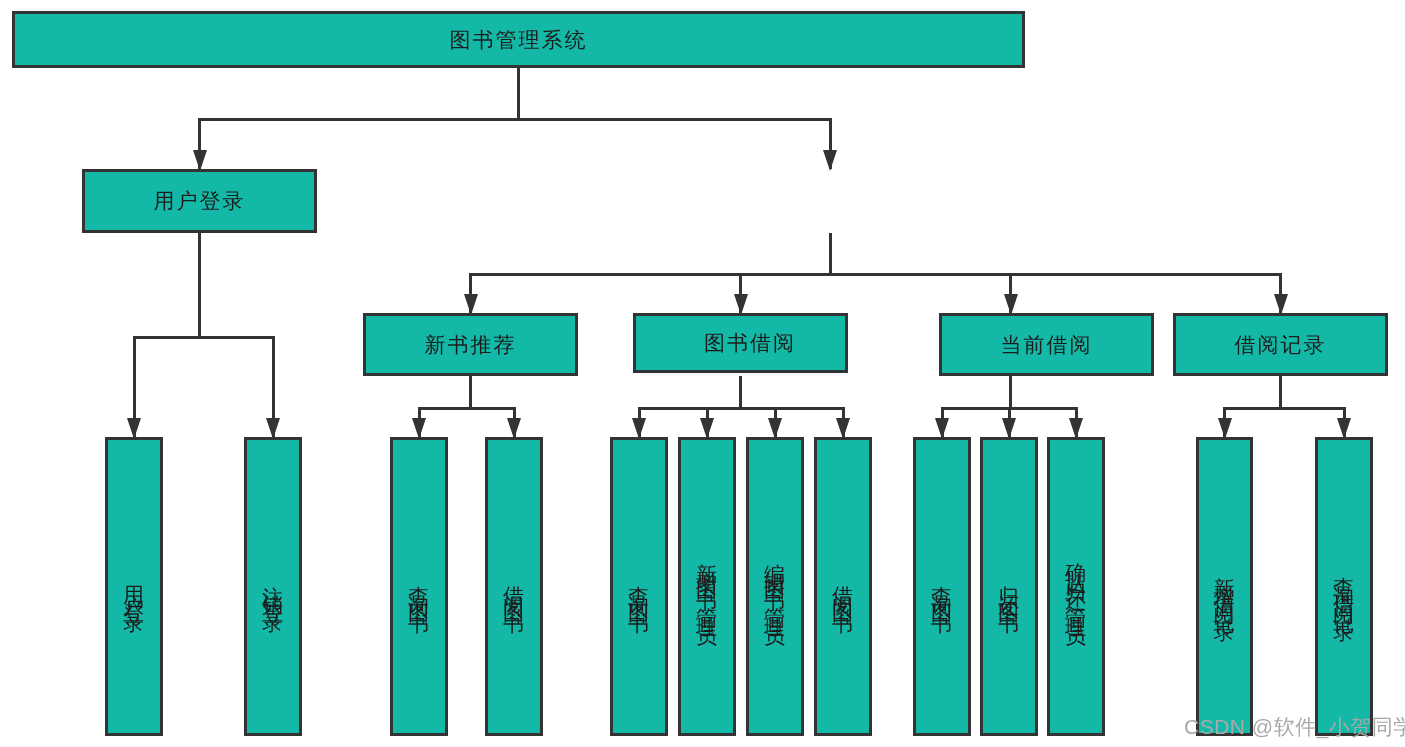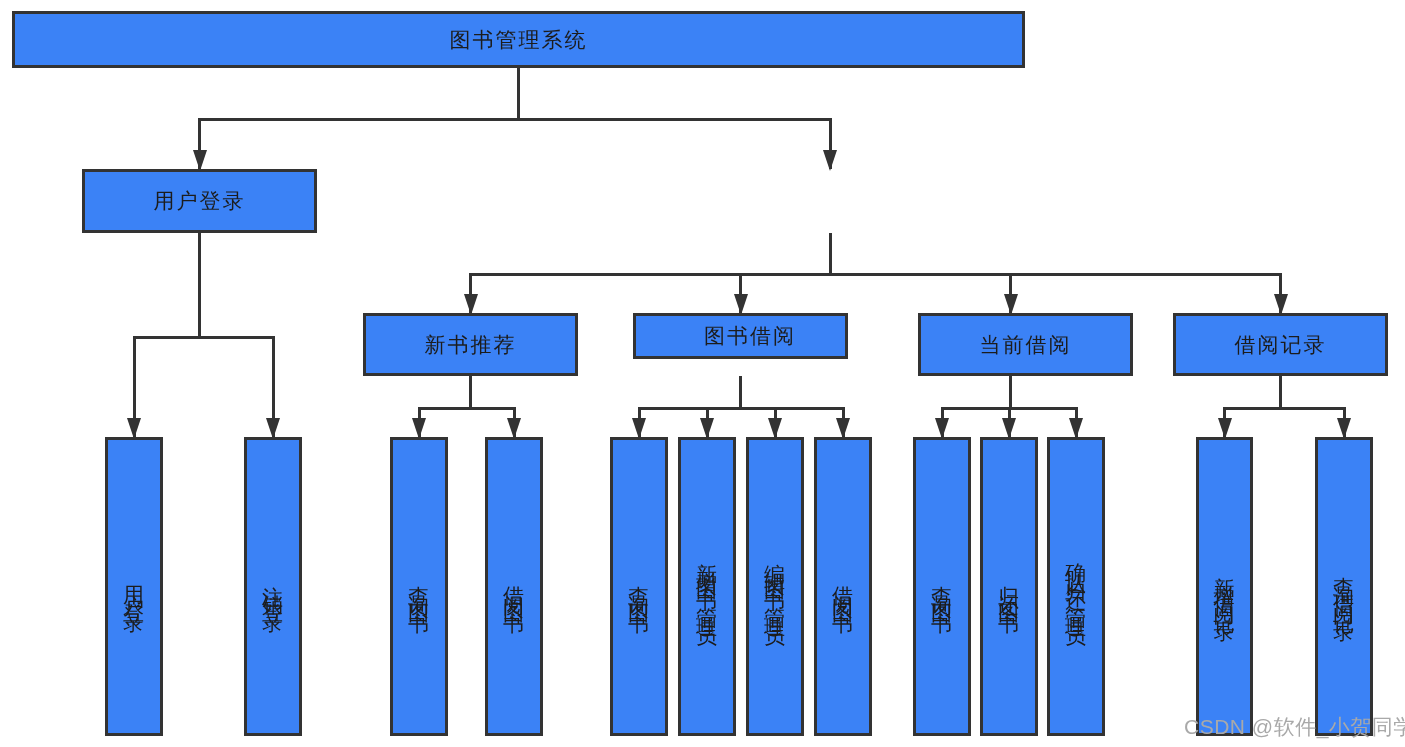--- a/index.html
+++ b/index.html
@@ -2,21 +2,21 @@
 <html style="--line: #333333;"><head>
 <meta charset="utf-8">
 <style>
   :root { --line:#333333; }
   html,body{margin:0;padding:0;background:#ffffff;}
   .canvas{
     position:relative;width:1405px;height:747px;background:#ffffff;
     font-family:"Liberation Sans", sans-serif;overflow:hidden;
   }
   .node{
-    position:absolute;border:3px solid var(--line);background:#3b82f6;
+    position:absolute;border:3px solid var(--line);background:#14b8a6;
     display:flex;align-items:center;justify-content:center;box-sizing:border-box;
     z-index:2;
   }
   .node .lbl{
     color:#1c1c1c;font-size:21px;letter-spacing:2px;white-space:nowrap;line-height:1.2;
   }
   .node.v .lbl{
     writing-mode:vertical-rl;text-orientation:mixed;letter-spacing:9px;line-height:1;
   }
   .cline{position:absolute;background:var(--line);z-index:1;}
@@ -37,24 +37,24 @@
   <div class="watermark">CSDN @软件_小贺同学</div>
 <div class="node" style="left: 12px; top: 11px; width: 1013px; height: 57px;">
       <span class="lbl">图书管理系统</span>
     </div>
     <div class="node" style="left: 82px; top: 169px; width: 235px; height: 64px;">
       <span class="lbl">用户登录</span>
     </div>
     <div class="node" style="left: 363px; top: 313px; width: 215px; height: 63px;">
       <span class="lbl">新书推荐</span>
     </div>
-    <div class="node" style="left: 633px; top: 313px; width: 215px; height: 46px; padding-left: 19px;">
+    <div class="node" style="left: 633px; top: 313px; width: 215px; height: 60px; padding-left: 19px;">
       <span class="lbl">图书借阅</span>
     </div>
-    <div class="node" style="left: 918px; top: 313px; width: 215px; height: 63px;">
+    <div class="node" style="left: 939px; top: 313px; width: 215px; height: 63px;">
       <span class="lbl">当前借阅</span>
     </div>
     <div class="node" style="left: 1173px; top: 313px; width: 215px; height: 63px;">
       <span class="lbl">借阅记录</span>
     </div>
     <div class="node v" style="left: 105px; top: 437px; width: 58px; height: 299px;">
       <span class="lbl">用户登录</span>
     </div>
     <div class="node v" style="left: 244px; top: 437px; width: 58px; height: 299px;">
       <span class="lbl">注销登录</span>

